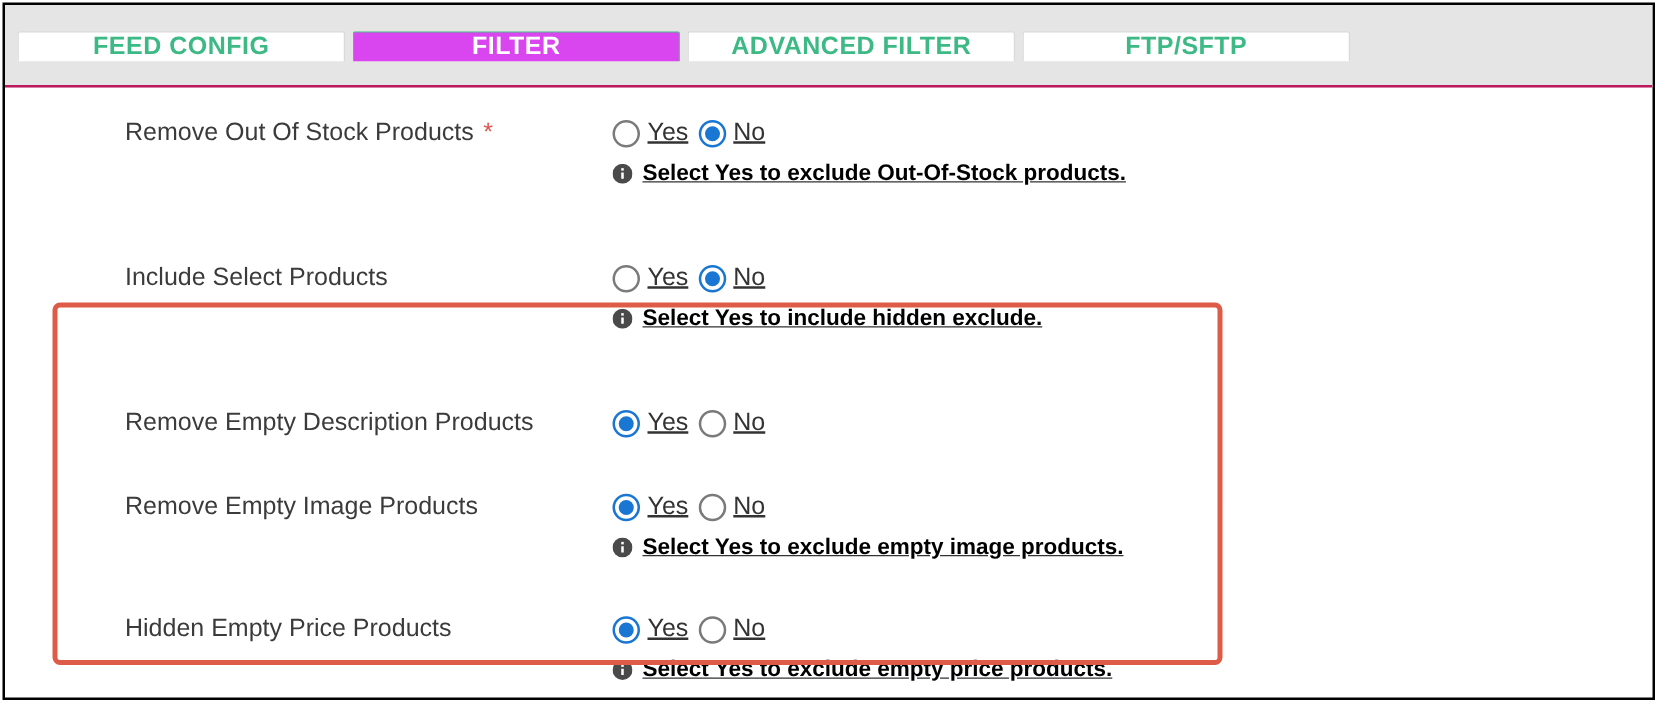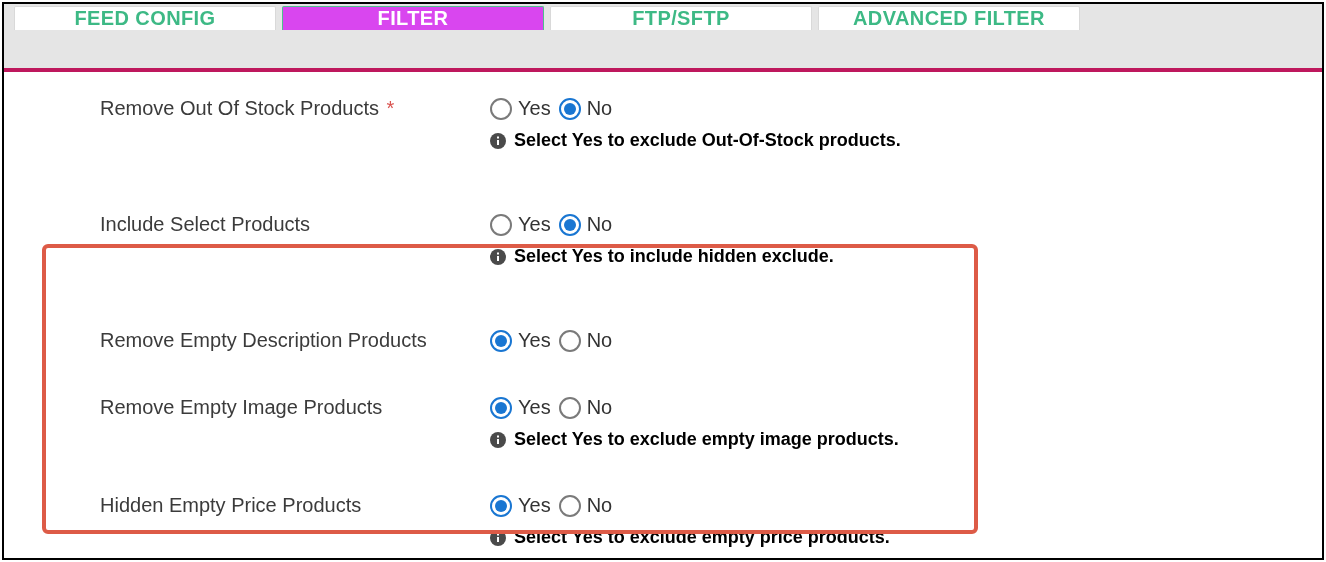--- a/index.html
+++ b/index.html
@@ -25,23 +25,23 @@
     height: 100%;
     border: 2px solid #000;
     background: #fff;
     overflow: hidden;
     position: relative;
   }
 
   
   .tabs {
     display: flex;
-    align-items: flex-start;
+    align-items: center;
     height: 64px;
-    border-bottom: 4px solid #be185d;
+    border-bottom: 2px solid #be185d;
     background: #e5e5e5;
   }
   .tabs .spacer-left {
     width: 10px;
     background: #fff;
   }
   .tab {
     position: relative;
     box-sizing: border-box;
     width: 262px;
@@ -103,20 +103,21 @@
     font-size: 20px;
     color: #3b3b3b;
   }
   .label-col .req {
     color: #d9534f;
     margin-left: 2px;
   }
 
   .ctrl-col {
     flex: 1;
+    text-decoration: underline;
   }
   .radios {
     display: flex;
     align-items: center;
     gap: 4px;
     font-size: 20px;
     color: #333;
   }
   .radio {
     display: inline-flex;
@@ -174,24 +175,24 @@
 
     <div class="tabs">
       <div class="spacer-left"></div>
       <div class="tab">
         <span>FEED CONFIG</span>
       </div>
       <div class="tab active">
         <span>FILTER</span>
       </div>
       <div class="tab">
+        <span>ADVANCED FILTER</span>
+      </div>
+      <div class="tab">
         <span>FTP/SFTP</span>
-      </div>
-      <div class="tab">
-        <span>ADVANCED FILTER</span>
       </div>
       <div class="spacer-right"></div>
     </div>
 
     <div class="panel">
       <div class="highlight-box"></div>
 
       <div class="row">
         <div class="label-col">
           <span>Remove Out Of Stock Products</span>

